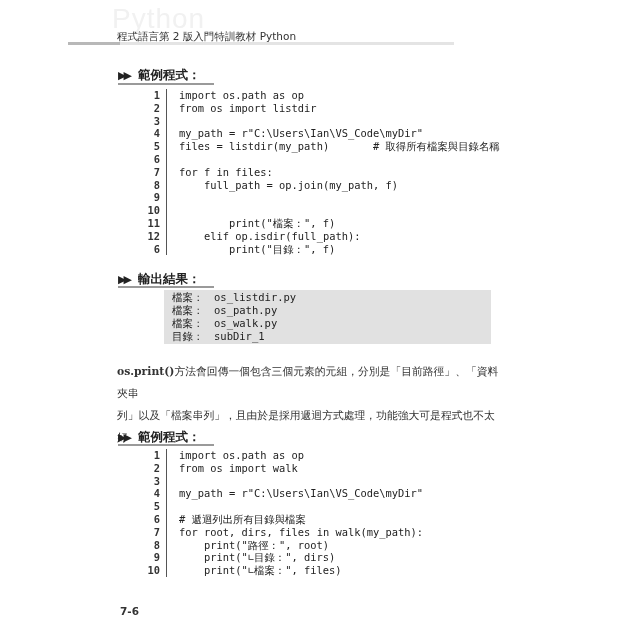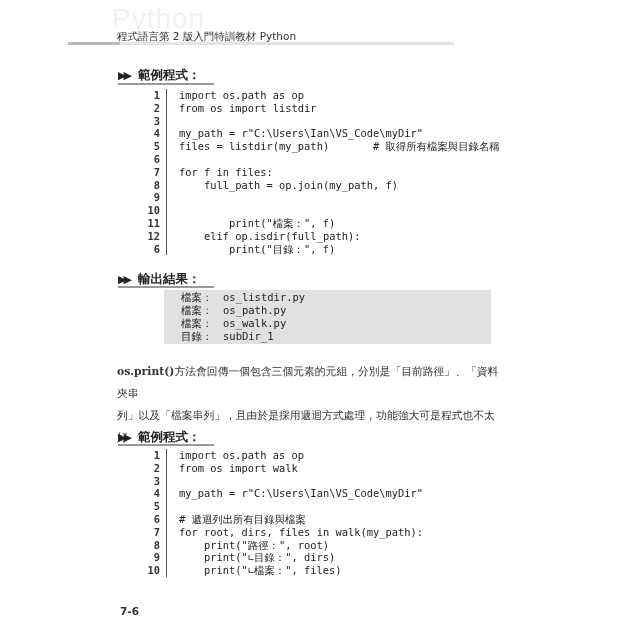--- a/index.html
+++ b/index.html
@@ -34,21 +34,21 @@
     }
     .code .line { display: flex; height: 12.8px; line-height: 12.8px; white-space: pre; }
     .code .ln { width: 25px; text-align: right; padding-right: 6px; font-weight: bold; color: #333; border-right: 1px solid #555; }
     .code .src { padding-left: 12px; }
 
     .output-box {
       position: absolute; left: 164px; top: 290px; width: 327px; height: 54px; background: #e1e1e1;
       font-family: "DejaVu Sans Mono", monospace; font-size: 10.5px; color: #222; padding-top: 1px;
       box-sizing: border-box;
     }
-    .output-box .row { height: 13px; line-height: 13px; padding-left: 17px; white-space: pre; display: flex; align-items: center; }
+    .output-box .row { height: 13px; line-height: 13px; padding-left: 8px; white-space: pre; display: flex; align-items: center; }
     .output-box .k { width: 42px; }
 
     .para {
       position: absolute; left: 117px; top: 361px; width: 385px; font-size: 10.8px; line-height: 22px; color: #333;
     }
     .para .lead { font-family: "DejaVu Serif", serif; font-weight: bold; }
 
     .page-num {
       position: absolute; left: 120px; top: 605px; font-size: 10.5px; font-weight: bold; color: #333;
     }

